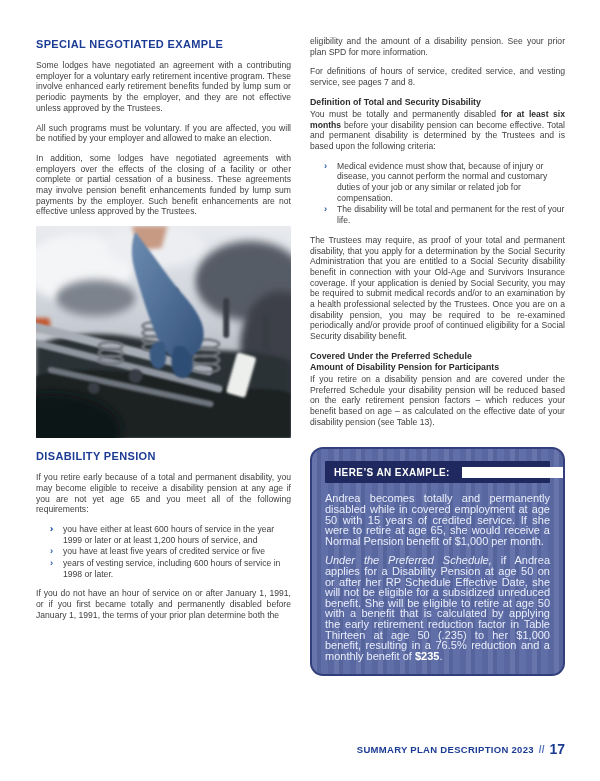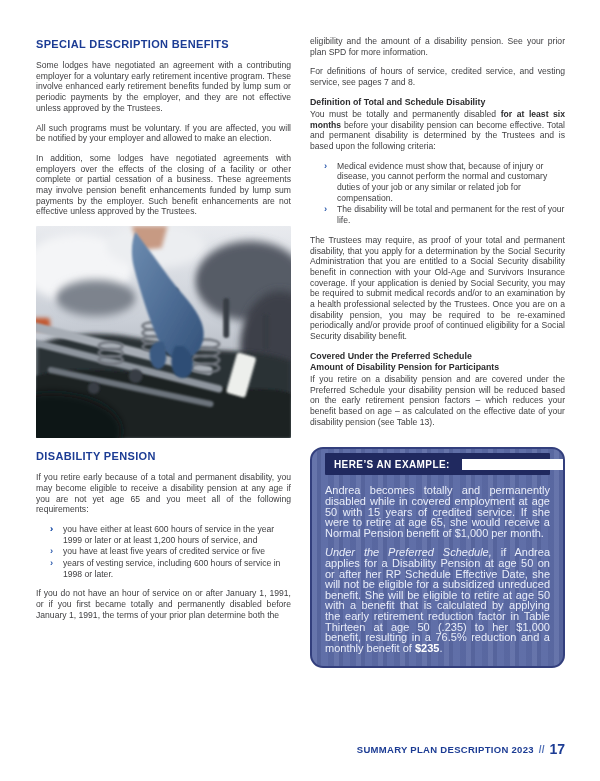--- a/index.html
+++ b/index.html
@@ -33,21 +33,21 @@
     position:absolute;left:0;top:0;color:#2f5dae;font-weight:bold;font-size:9.5px;
   }
 
   .photo{
     width:255px;height:212px;margin:8px 0 12px;display:block;border-radius:1px;
   }
 
   .example-box{
     position:relative;margin-top:20px;border-radius:13px;
     background:#5d6ca6;border:2px solid #333f7d;
-    padding:2px 13px 12px;color:#eef1fa;overflow:hidden;
+    padding:10px 13px 12px;color:#eef1fa;overflow:hidden;
   }
   .example-box .texture{
     position:absolute;inset:0;pointer-events:none;
     background:repeating-linear-gradient(90deg,
       rgba(255,255,255,0.06) 0 5px, rgba(23,30,70,0.10) 5px 9px,
       rgba(255,255,255,0.02) 9px 16px, rgba(23,30,70,0.06) 16px 22px);
   }
   .example-head{
     position:relative;display:flex;align-items:center;background:#20295f;
     height:22px;padding:0 0 0 9px;margin:2px 0 10px;border-radius:1px;
@@ -71,21 +71,21 @@
   .footer-sep{color:#5372b8;font-weight:bold;font-size:10px;}
   .footer-page{color:#1c3c94;font-weight:bold;font-size:14px;}
 </style>
 </head>
 <body>
 
 <div class="page">
   <div class="content">
 
     <div class="col">
-      <div class="section-head">SPECIAL DESCRIPTION BENEFITS</div>
+      <div class="section-head">SPECIAL NEGOTIATED EXAMPLE</div>
 
       <p class="body-p">Some lodges have negotiated an agreement with a contributing employer for a voluntary early retirement incentive program. These involve enhanced early retirement benefits funded by lump sum or periodic payments by the employer, and they are not effective unless approved by the Trustees.</p>
       <p class="body-p">All such programs must be voluntary. If you are affected, you will be notified by your employer and allowed to make an election.</p>
       <p class="body-p">In addition, some lodges have negotiated agreements with employers over the effects of the closing of a facility or other complete or partial cessation of a business. These agreements may involve pension benefit enhancements funded by lump sum payments by the employer. Such benefit enhancements are not effective unless approved by the Trustees.</p>
 
       <svg class="photo" viewBox="0 0 256 212" preserveAspectRatio="none" role="img">
         <defs>
           <linearGradient id="bgGrad" x1="0" y1="0" x2="0" y2="1">
             <stop offset="0" stop-color="#e9ebef"></stop>
             <stop offset="0.45" stop-color="#c9ced6"></stop>
@@ -184,21 +184,21 @@
         </li>
       </ul>
 
       <p class="body-p">If you do not have an hour of service on or after January 1, 1991, or if you first became totally and permanently disabled before January 1, 1991, the terms of your prior plan determine both the</p>
     </div>
 
     <div class="col">
       <p class="body-p">eligibility and the amount of a disability pension. See your prior plan SPD for more information.</p>
       <p class="body-p">For definitions of hours of service, credited service, and vesting service, see pages 7 and 8.</p>
 
-      <div class="sub-head">Definition of Total and Schedule Disability</div>
+      <div class="sub-head">Definition of Total and Security Disability</div>
 
       <p class="body-p"><span>You must be totally and permanently disabled </span><b>for at least six months</b><span> before your disability pension can become effective. Total and permanent disability is determined by the Trustees and is based upon the following criteria:</span></p>
 
       <ul class="arrow-list">
         <li>
           <span class="arrow-glyph">›</span>
           <span>Medical evidence must show that, because of injury or disease, you cannot perform the normal and customary duties of your job or any similar or related job for compensation.</span>
         </li>
         <li>
           <span class="arrow-glyph">›</span>

